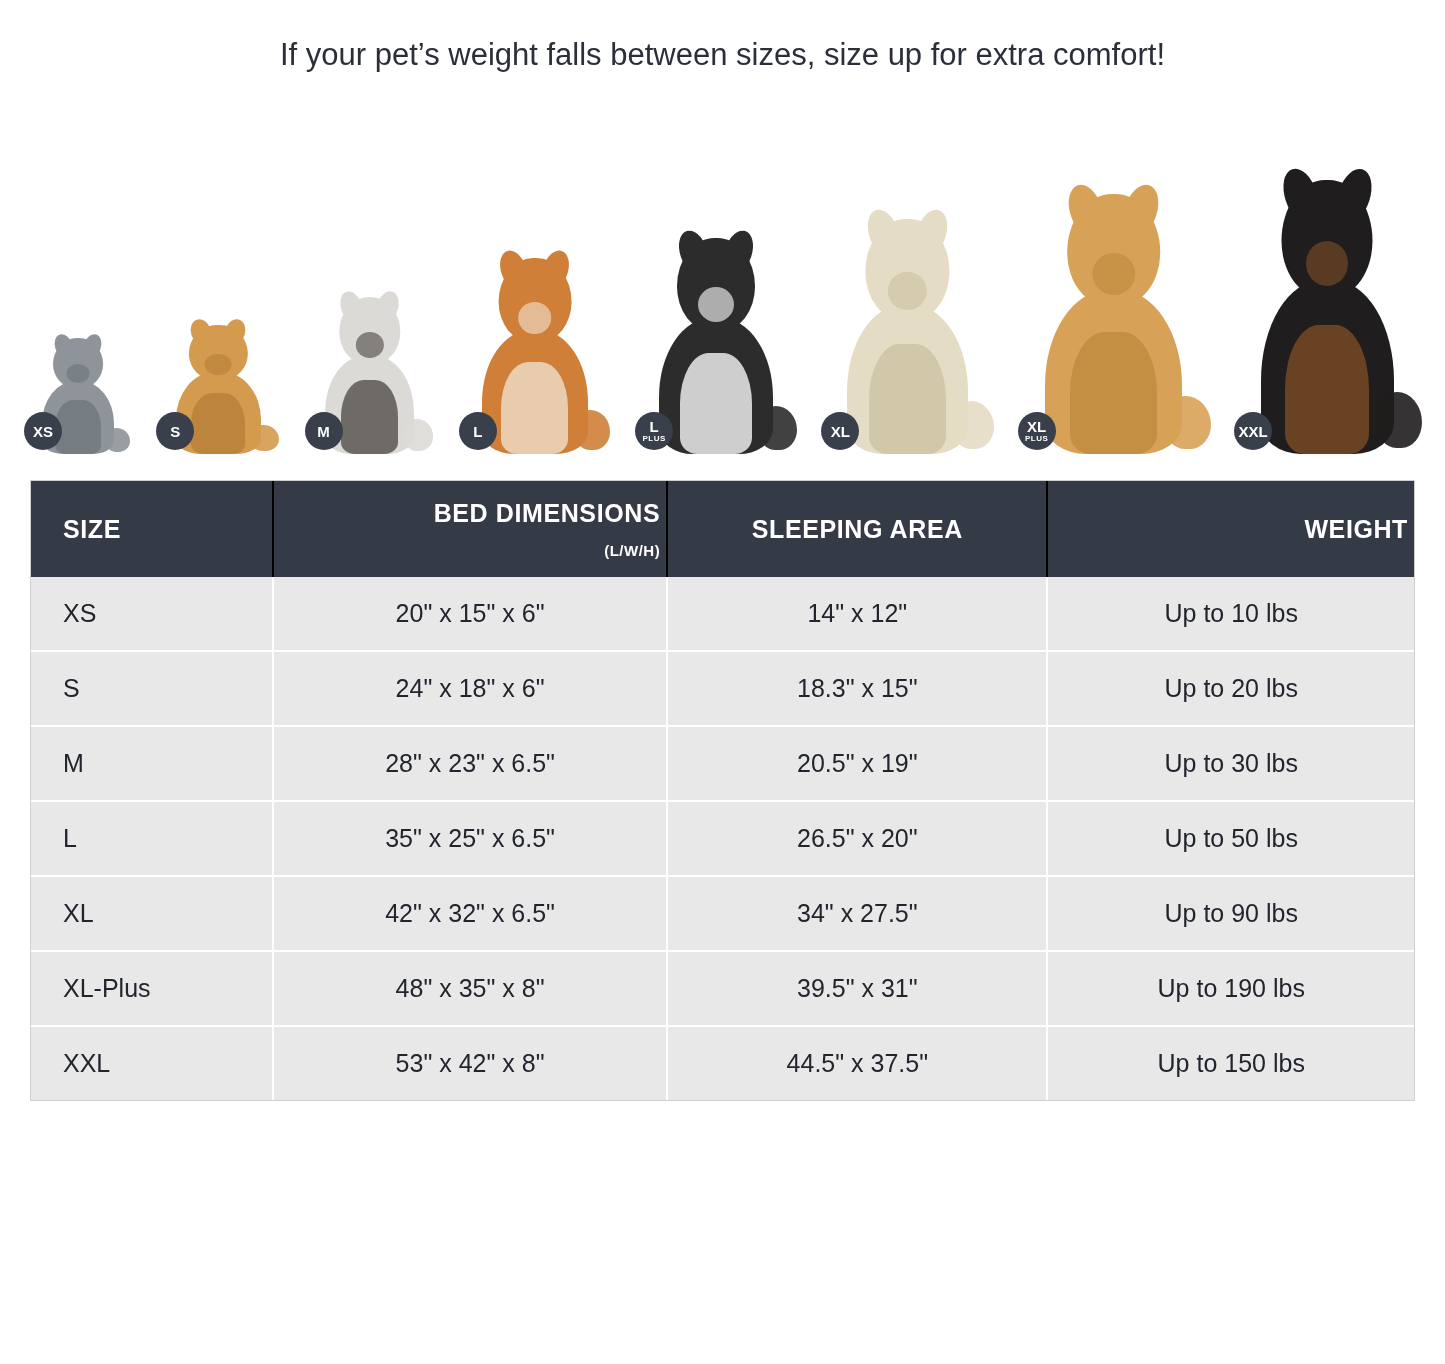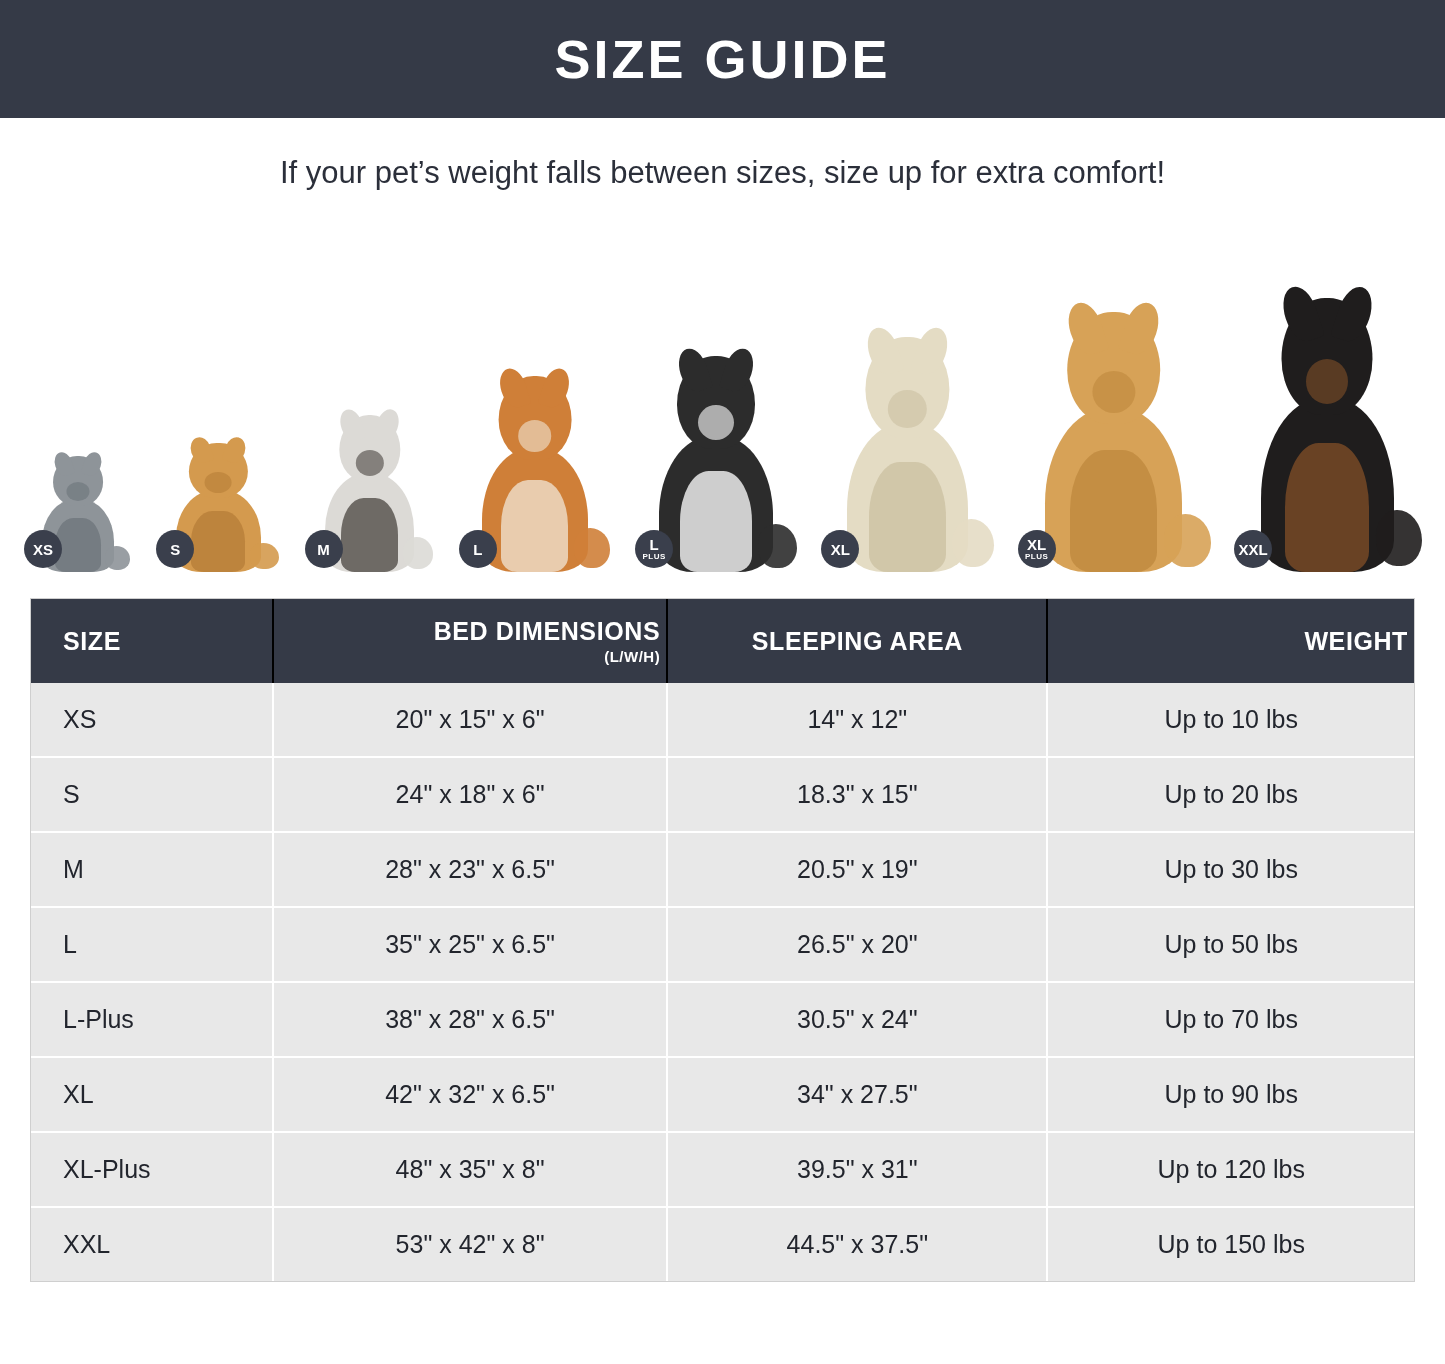--- a/index.html
+++ b/index.html
@@ -169,21 +169,21 @@
     padding: 18px 6px 18px 6px;
     text-align: center;
     border-right: 2px solid #000000;
     vertical-align: middle;
   }
   thead th:last-child { border-right: none; text-align: right; }
   thead th .sub {
     display: block;
     font-size: 15px;
     font-weight: bold;
-    margin-top: 2px;
+    margin-top: 14px;
     letter-spacing: 0.5px;
   }
   th.col-size { width: 17.5%; text-align: left; padding-left: 32px; }
   th.col-dims { width: 28.5%; text-align: right; }
   th.col-area { width: 27.5%; }
   th.col-weight { width: 26.5%; }
 
   tbody td {
     background: #e8e8e8;
     color: #22252d;
@@ -195,23 +195,20 @@
   }
   tbody td:last-child { border-right: none; margin-left: 38px; }
   tbody tr:last-child td { border-bottom: none; }
   tbody td.size-cell { text-align: left; padding-left: 32px; }
 </style>
 </head>
 <body>
 
 <div class="page">
 
-  <div class="header-bar">
-    <div class="header-title">SIZE GUIDE</div>
-  </div>
 
   <div class="subtitle-wrap">
     <div class="subtitle">If your pet’s weight falls between sizes, size up for extra comfort!</div>
   </div>
 
   <div class="pets-row" id="pets-row">
       <div class="pet">
         <div class="pet-badge">
           <span>XS</span>
         </div>
@@ -381,36 +378,30 @@
             <td>20.5" x 19"</td>
             <td>Up to 30 lbs</td>
           </tr>
           <tr>
             <td class="size-cell">L</td>
             <td>35" x 25" x 6.5"</td>
             <td>26.5" x 20"</td>
             <td>Up to 50 lbs</td>
           </tr>
           <tr>
-            <td class="size-cell">L-Plus</td>
-            <td>38" x 28" x 6.5"</td>
-            <td>30.5" x 24"</td>
-            <td>Up to 70 lbs</td>
-          </tr>
-          <tr>
             <td class="size-cell">XL</td>
             <td>42" x 32" x 6.5"</td>
             <td>34" x 27.5"</td>
             <td>Up to 90 lbs</td>
           </tr>
           <tr>
             <td class="size-cell">XL-Plus</td>
             <td>48" x 35" x 8"</td>
             <td>39.5" x 31"</td>
-            <td>Up to 120 lbs</td>
+            <td>Up to 190 lbs</td>
           </tr>
           <tr>
             <td class="size-cell">XXL</td>
             <td>53" x 42" x 8"</td>
             <td>44.5" x 37.5"</td>
             <td>Up to 150 lbs</td>
           </tr>
         </tbody>
     </table>
   </div>

